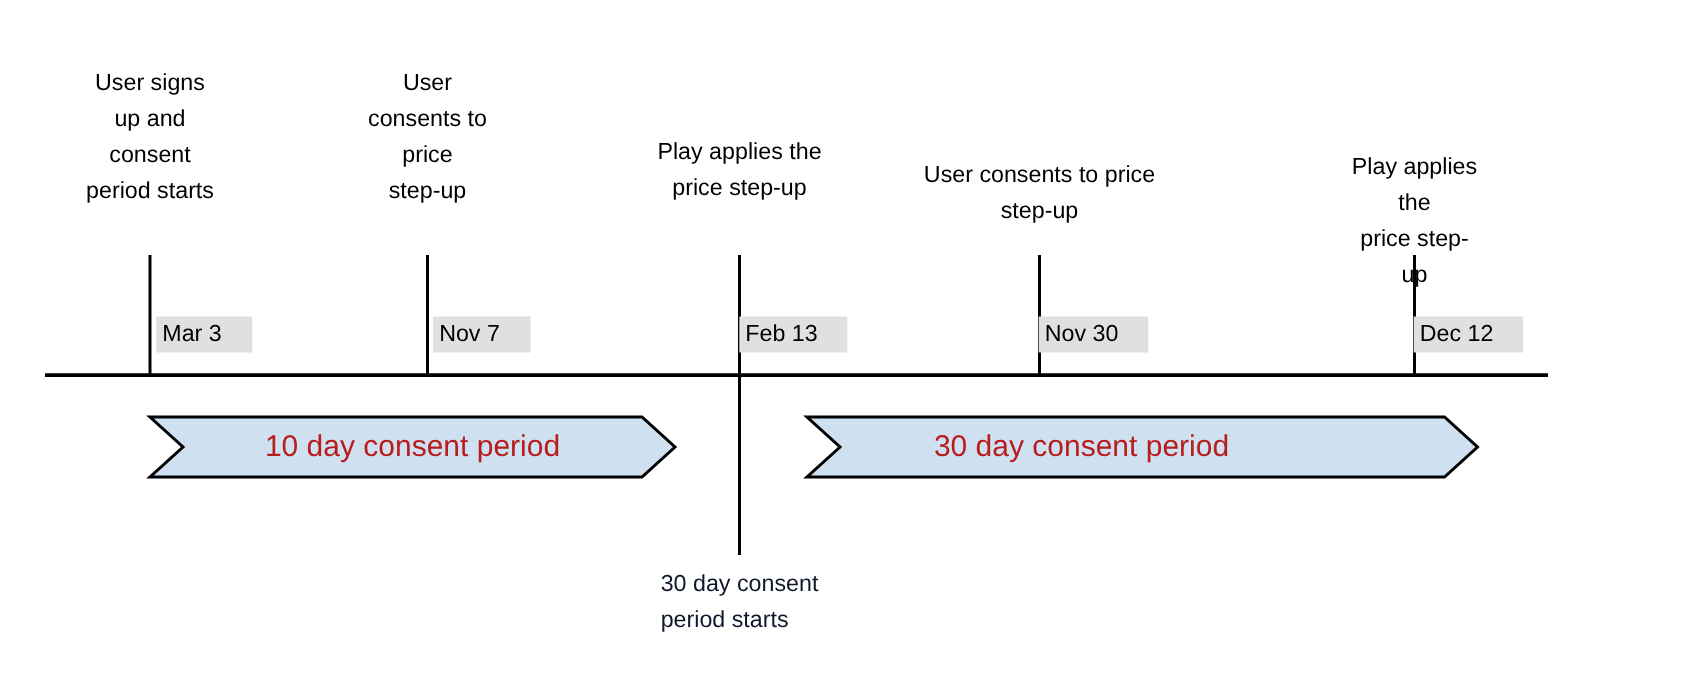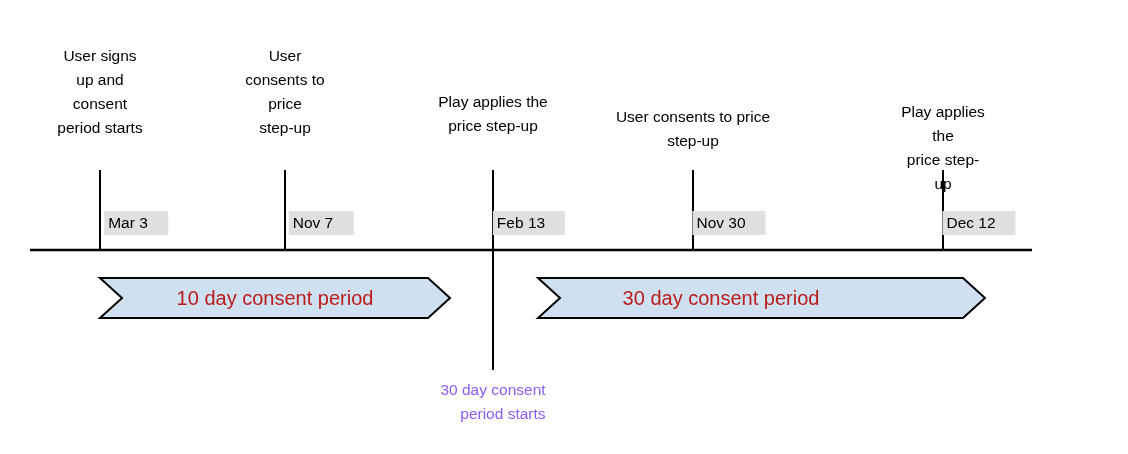--- a/index.html
+++ b/index.html
@@ -47,24 +47,24 @@
     position: absolute;
     text-align: right;
     font-size: 20px;
     line-height: 20px;
     color: #b91c1c;
     transform: translate(-50%, -50%);
     white-space: nowrap;
   }
   .below-label {
     position: absolute;
-    text-align: right;
+    text-align: left;
     font-size: 15.5px;
     line-height: 24px;
-    color: #8b5cf6;
+    color: #0f172a;
     white-space: pre-line;
     transform: translateX(-50%);
   }
 </style>
 </head>
 <body>
 
 <div id="timeline-diagram">
 
   <svg id="diagram-svg" width="1128" height="454">

